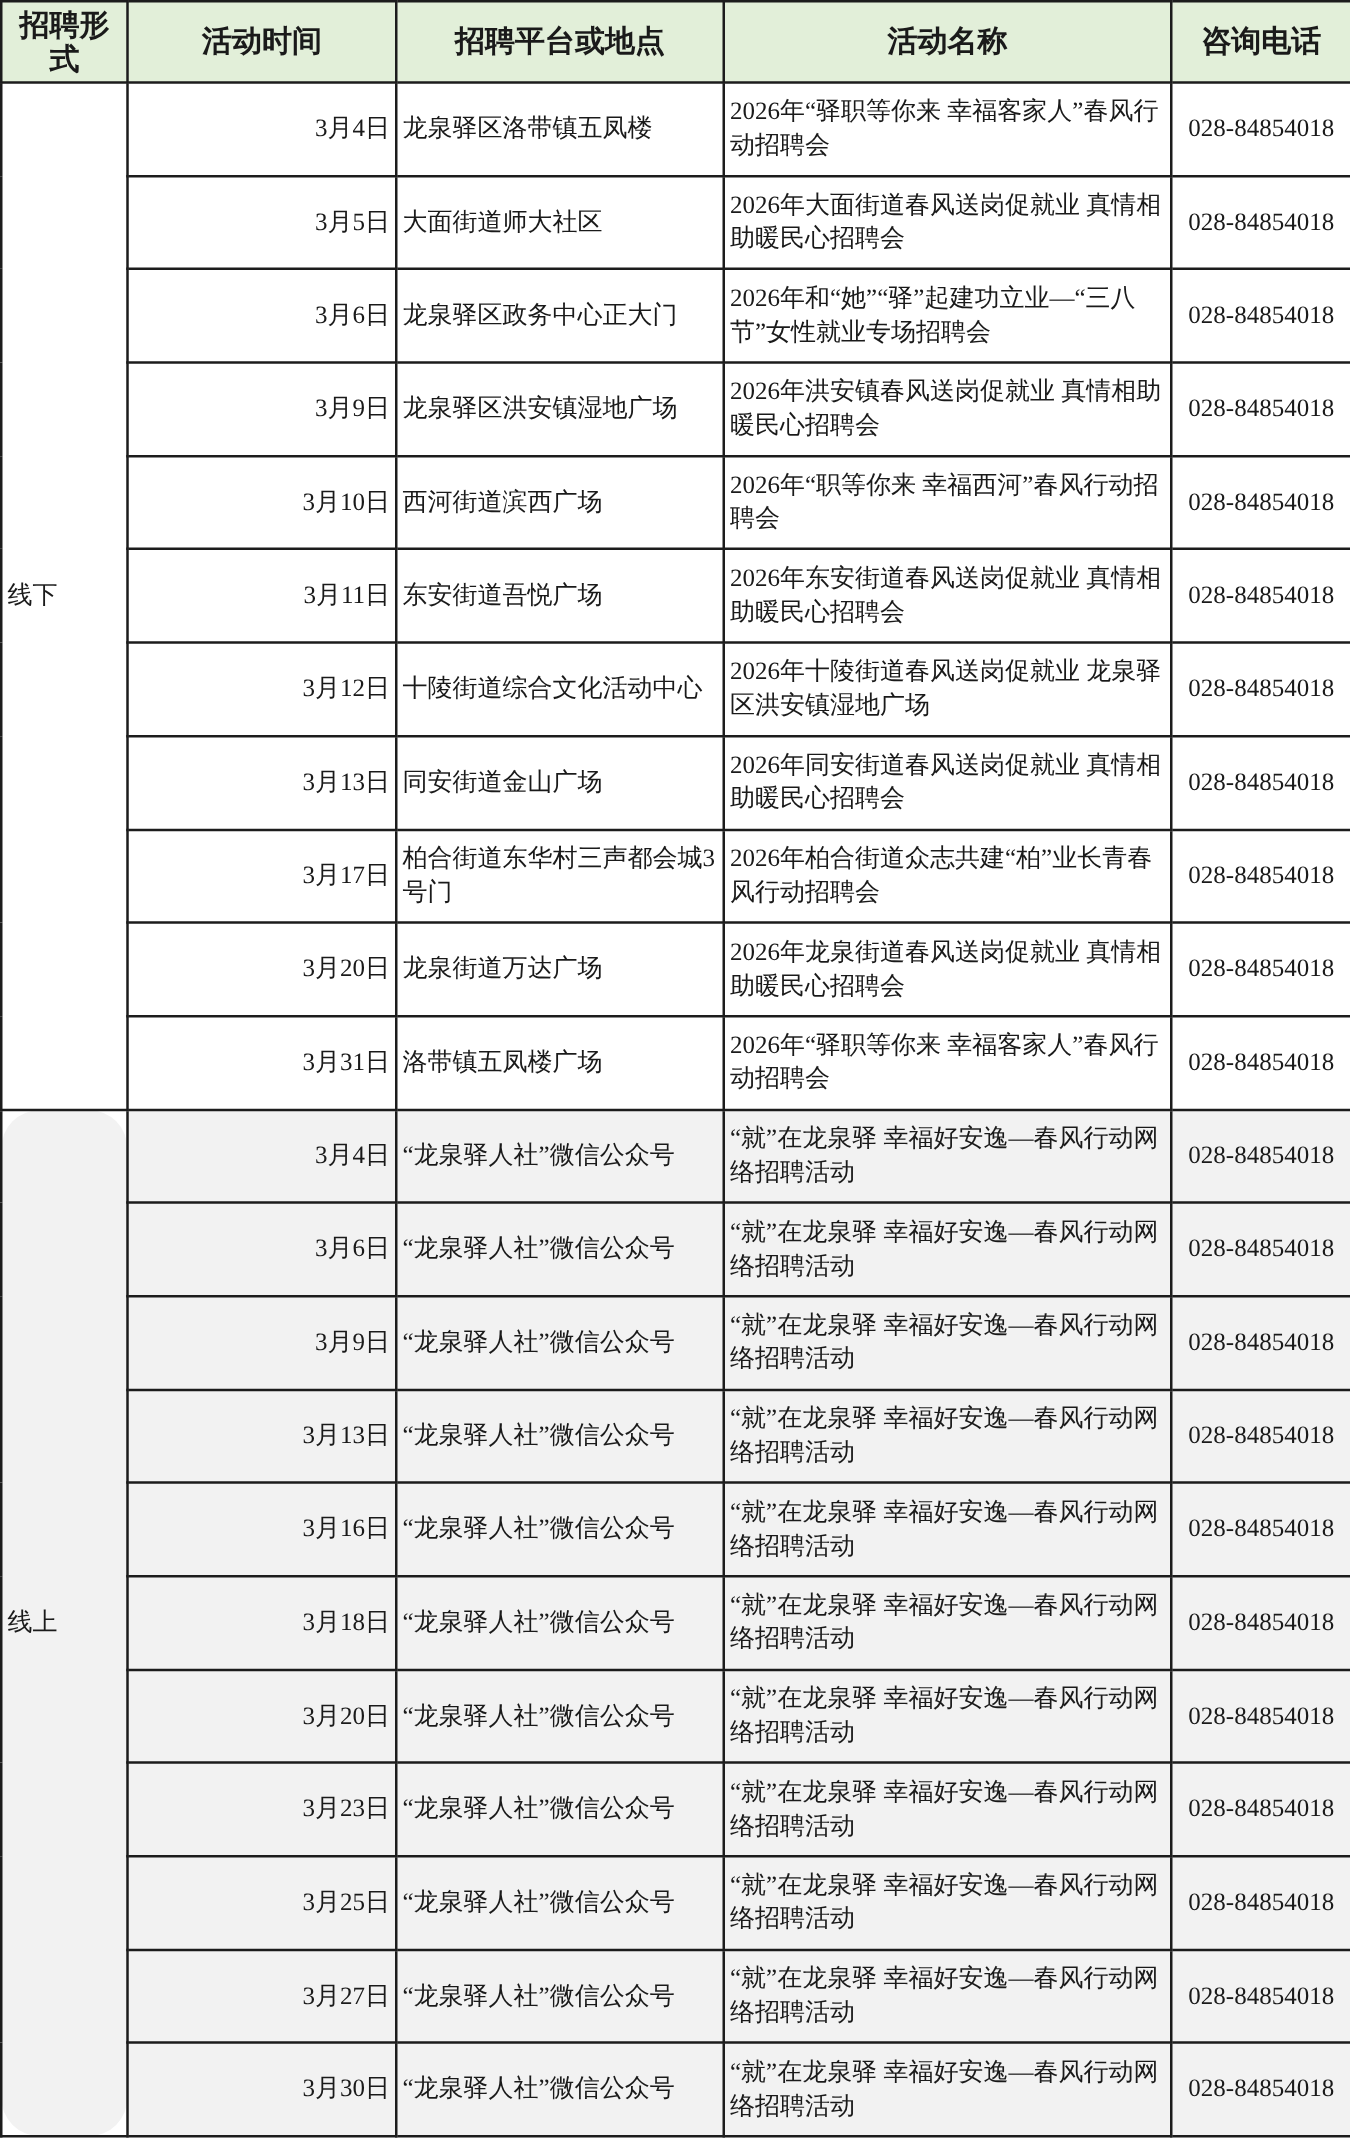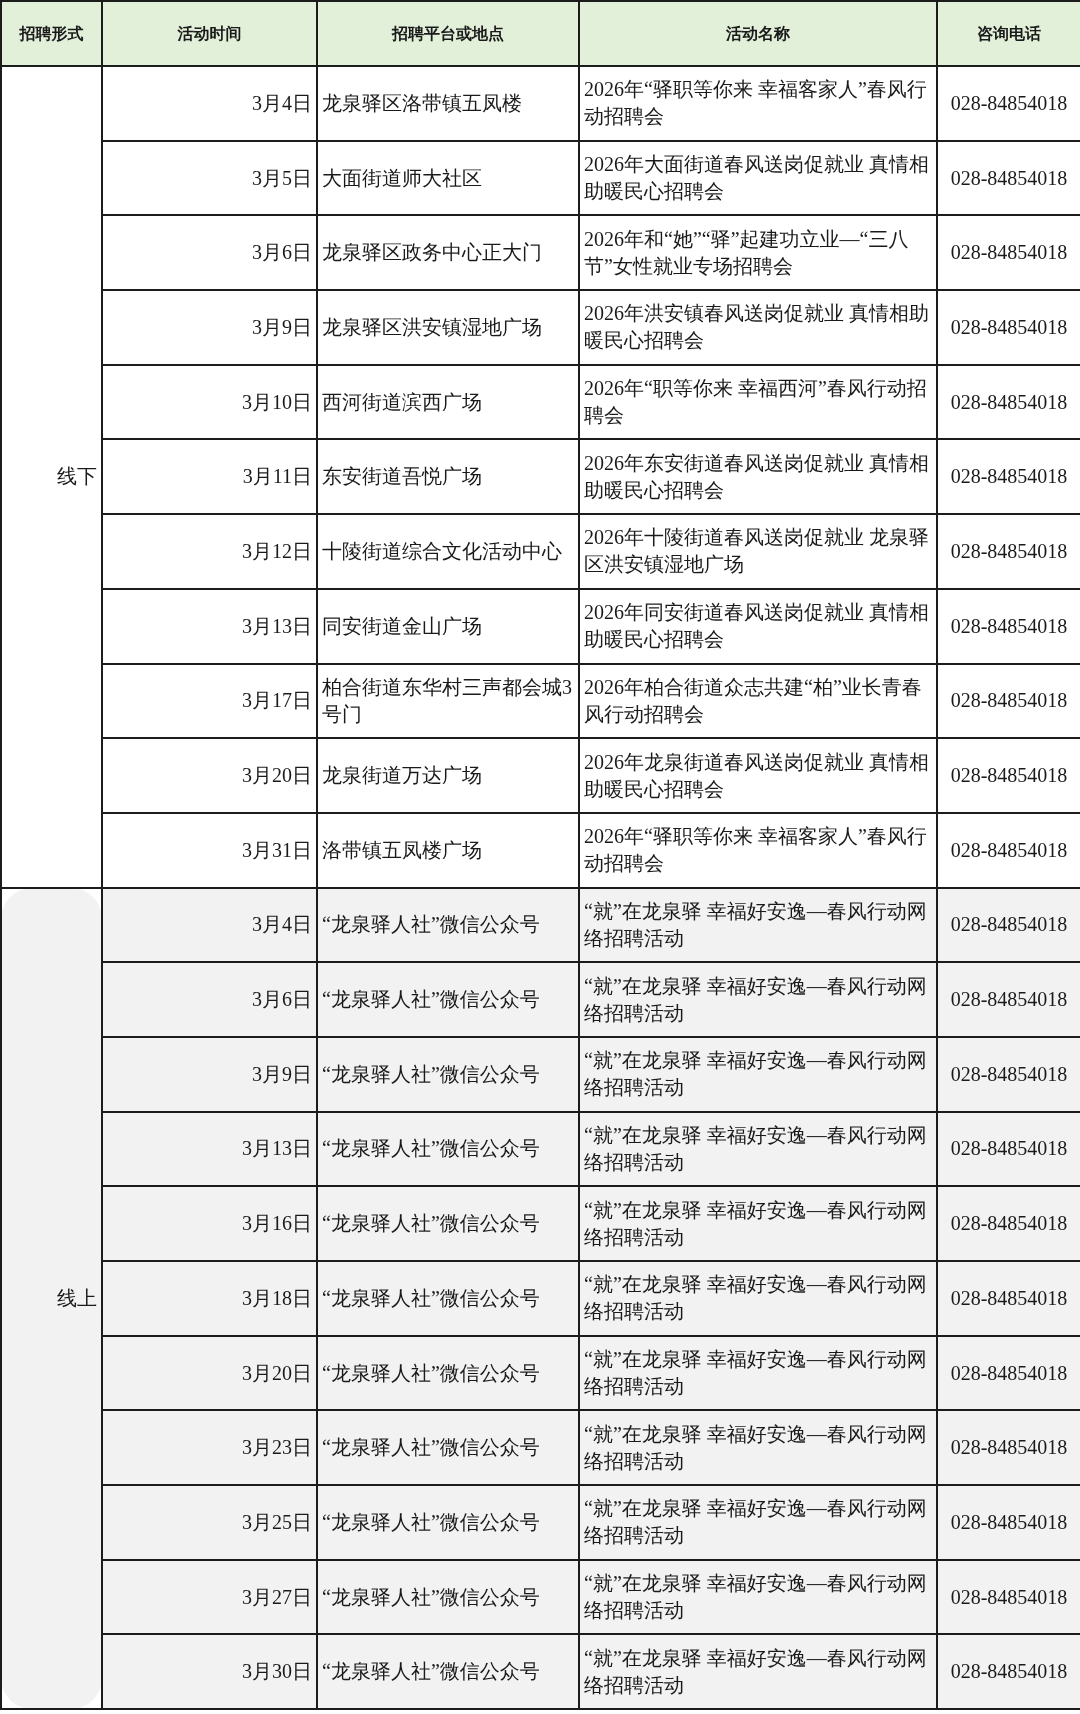--- a/index.html
+++ b/index.html
@@ -16,26 +16,26 @@
       padding: 0 4px;
       font-size: 20px;
       line-height: 27px;
       vertical-align: middle;
     }
     table.schedule thead th {
       background: #e2efd9;
       height: 63px;
       font-family: "DejaVu Sans", "Liberation Sans", sans-serif;
       font-weight: bold;
-      font-size: 16px;
+      font-size: 24px;
       text-align: center;
       color: #1a1a1a;
     }
     table.schedule tbody tr { height: 74.7px; }
-    .c-form { text-align: right; border-radius: 31px; }
+    .c-form { text-align: left; border-radius: 31px; }
     .c-date { text-align: right; font-family: Liberation Serif, serif; }
     .c-place { text-align: left; padding-left: 4px; margin-top: 31px; }
     .c-name { text-align: left; padding-left: 3px; }
     .c-phone { text-align: center; margin-top: 21px; }
     tbody.offline td { background: #ffffff; }
     tbody.online td { background: #f2f2f2; }
   </style>
 </head>
 <body>
 

